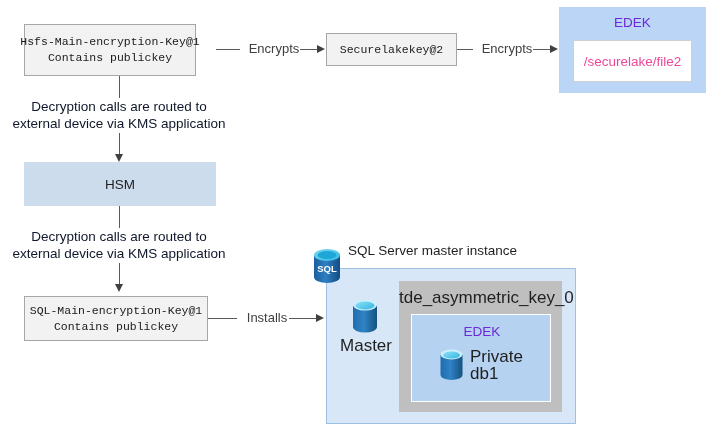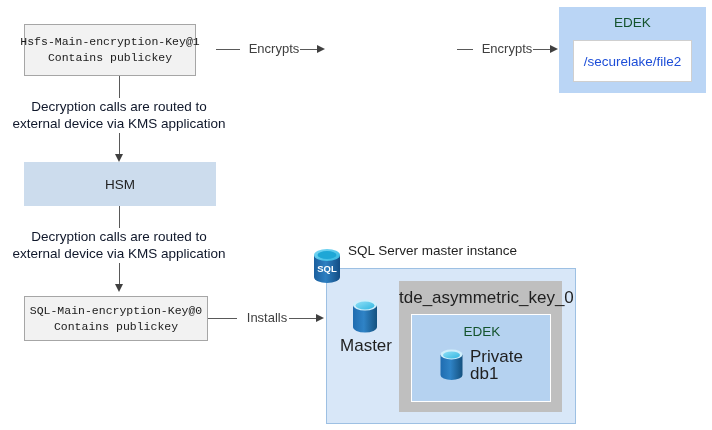--- a/index.html
+++ b/index.html
@@ -56,25 +56,25 @@
     background: #bad5f5;
   }
   .edek-inner-white {
     box-sizing: border-box;
     background: #ffffff;
     border: 1px solid #cfcfcf;
     display: flex;
     align-items: center;
     justify-content: center;
     font-size: 13.5px;
-    color: #1d4ed8;
+    color: #ec4899;
   }
   .edek-title {
     font-size: 13.5px;
-    color: #14532d;
+    color: #6d28d9;
     text-align: center;
   }
 
   
   .sql-container {
     box-sizing: border-box;
     background: #d8e7f8;
     border: 1px solid #9dc0e3;
   }
   .gray-key-box {
@@ -143,20 +143,23 @@
   <div class="abs keybox" style="left:24px; top:24px; width:172px; height:52px;">
     <span>Hsfs-Main-encryption-Key@1</span>
     <span>Contains publickey</span>
   </div>
 
   <div class="abs hline" style="left:216px; top:49px; width:26px;"></div>
   <div class="abs edge-label" style="left:240px; top:41px; width:62px;">Encrypts</div>
   <div class="abs hline" style="left:300px; top:49px; width:18px;"></div>
   <div class="abs arrow-right" style="left:317px; top:44.5px;"></div>
 
+  <div class="abs keybox" style="left:326px; top:33px; width:131px; height:33px;">
+    <span>Securelakekey@2</span>
+  </div>
 
   <div class="abs hline" style="left:457px; top:49px; width:18px;"></div>
   <div class="abs edge-label" style="left:473px; top:41px; width:62px;">Encrypts</div>
   <div class="abs hline" style="left:533px; top:49px; width:18px;"></div>
   <div class="abs arrow-right" style="left:550px; top:44.5px;"></div>
 
   <div class="abs edek-outer" style="left:559px; top:7px; width:147px; height:86px;">
     <div class="abs edek-title" style="left:0; top:8px; width:147px;">EDEK</div>
     <div class="abs edek-inner-white" style="left:14px; top:33px; width:119px; height:42px;">/securelake/file2</div>
   </div>
@@ -175,21 +178,21 @@
 
   <div class="abs vline" style="left:119px; top:206px; width:1px; height:22px;"></div>
 
   <div class="abs freetext" style="left:4px; top:228px; width:230px;">Decryption calls are routed to
 external device via KMS application</div>
 
   <div class="abs vline" style="left:119px; top:263px; width:1px; height:22px;"></div>
   <div class="abs arrow-down" style="left:114.5px; top:284px;"></div>
 
   <div class="abs keybox" style="left:24px; top:296px; width:184px; height:45px;">
-    <span>SQL-Main-encryption-Key@0</span>
+    <span>SQL-Main-encryption-Key@1</span>
     <span>Contains publickey</span>
   </div>
 
   <div class="abs hline" style="left:208px; top:318px; width:31px;"></div>
   <div class="abs edge-label" style="left:237px; top:310px; width:54px;">Installs</div>
   <div class="abs hline" style="left:289px; top:318px; width:28px;"></div>
   <div class="abs arrow-right" style="left:316px; top:313.5px;"></div>
 
   <div class="abs caption" style="left:348px; top:243px; width:230px; text-align:left;">SQL Server master instance</div>
 

